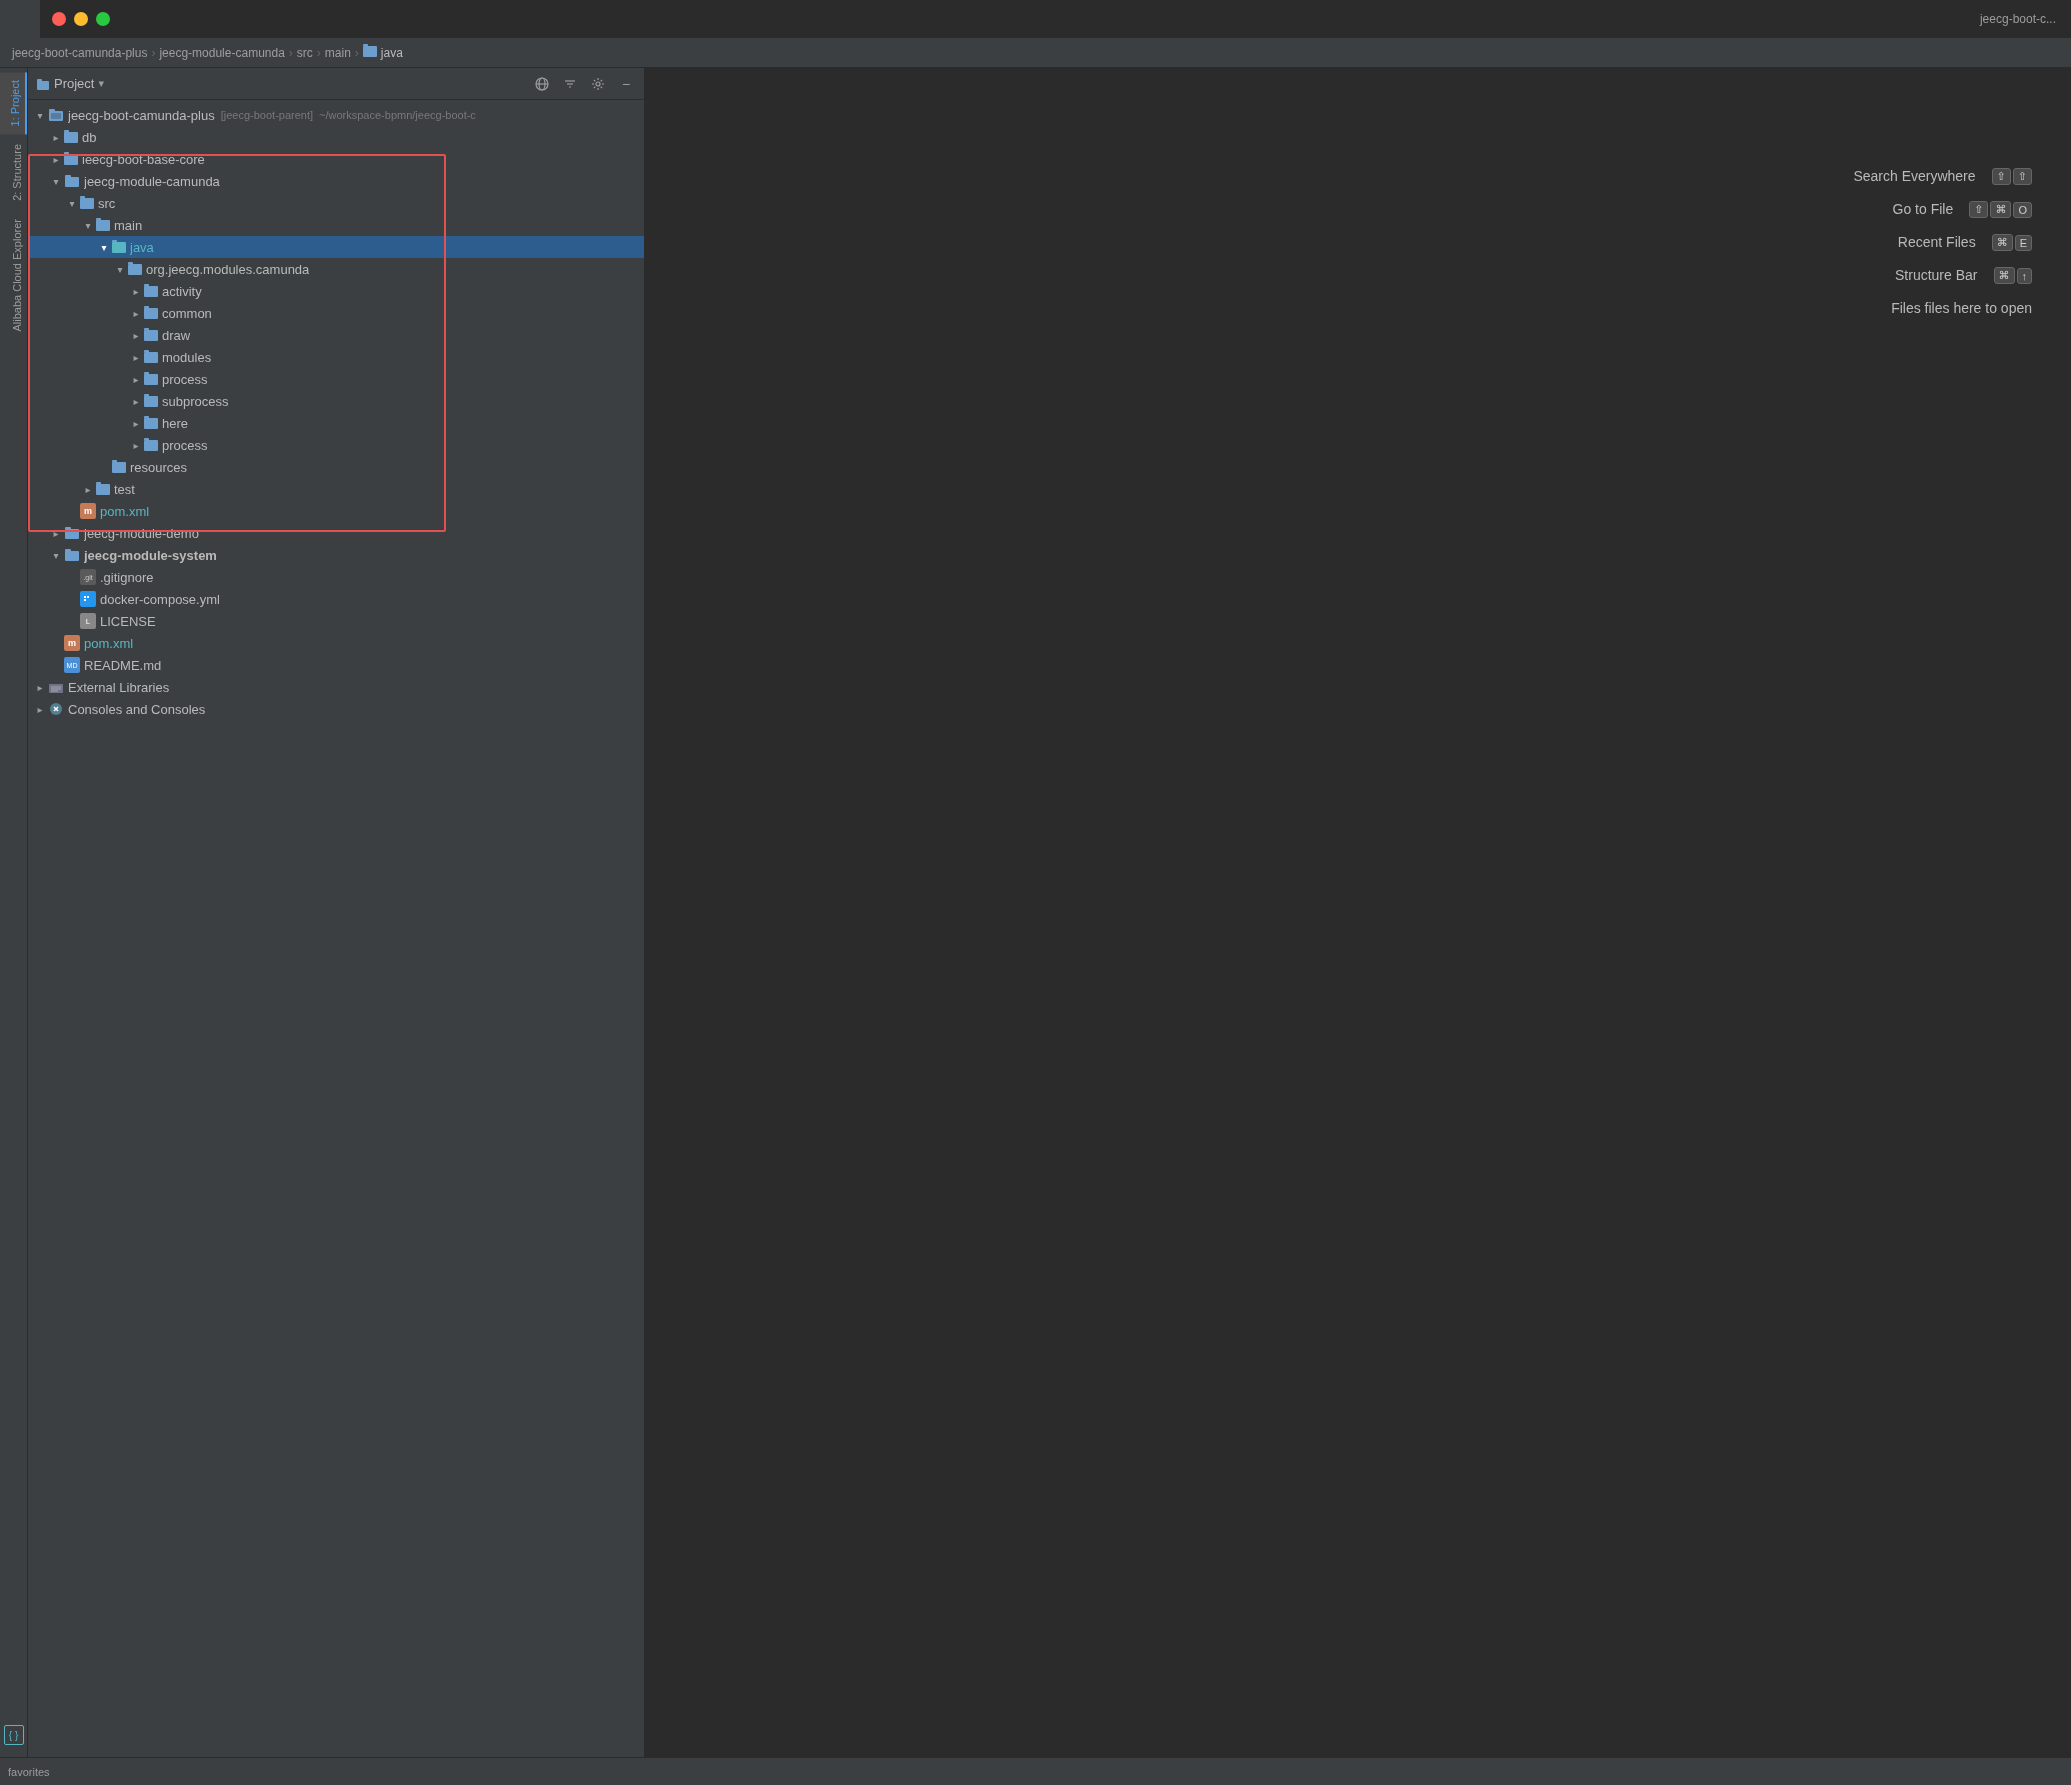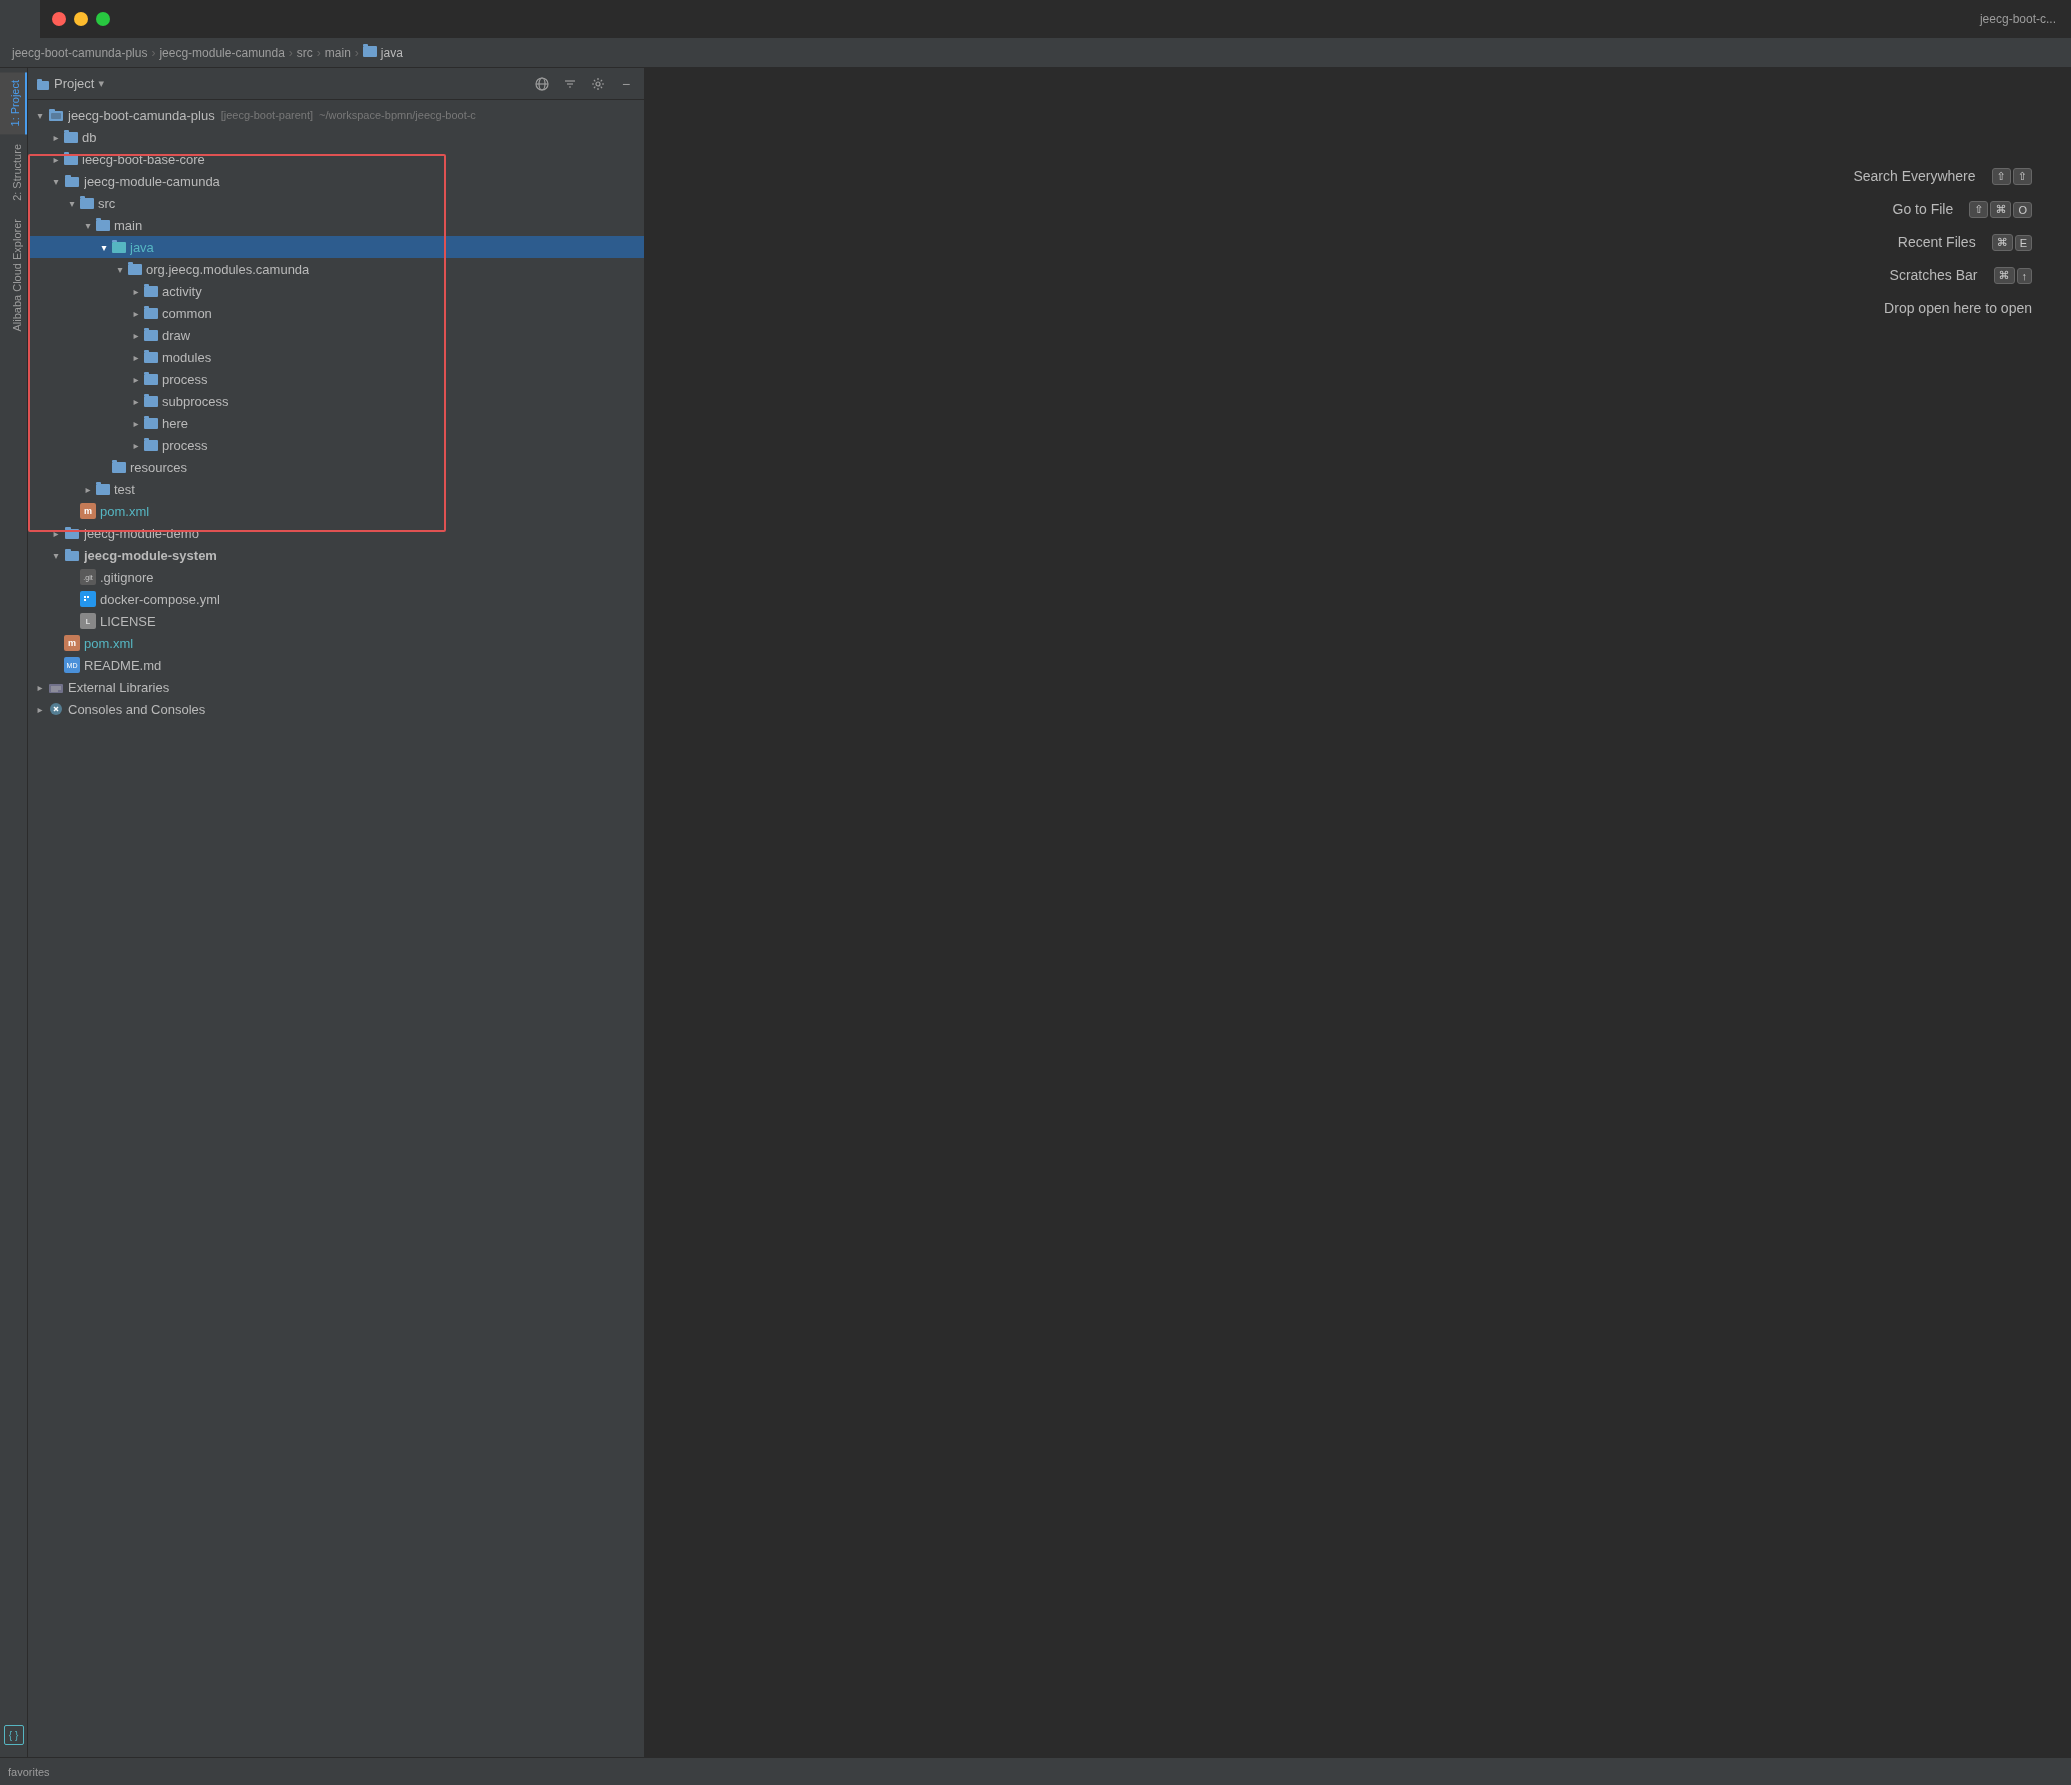--- a/index.html
+++ b/index.html
@@ -647,28 +647,28 @@
       </span>
     </div>
     <div class="right-menu-item">
       <span>Recent Files</span>
       <span class="shortcut">
         <span class="shortcut-key">⌘</span>
         <span class="shortcut-key">E</span>
       </span>
     </div>
     <div class="right-menu-item">
-      <span>Scratches Bar</span>
+      <span>Structure Bar</span>
       <span class="shortcut">
         <span class="shortcut-key">⌘</span>
         <span class="shortcut-key">↑</span>
       </span>
     </div>
     <div class="right-menu-item">
-      <span>Drop open here to open</span>
+      <span>Files files here to open</span>
     </div>
   </div>
 
 </div>
 
 <div class="red-outline" style="
   top: 154px;
   left: 28px;
   width: 418px;
   height: 378px;

